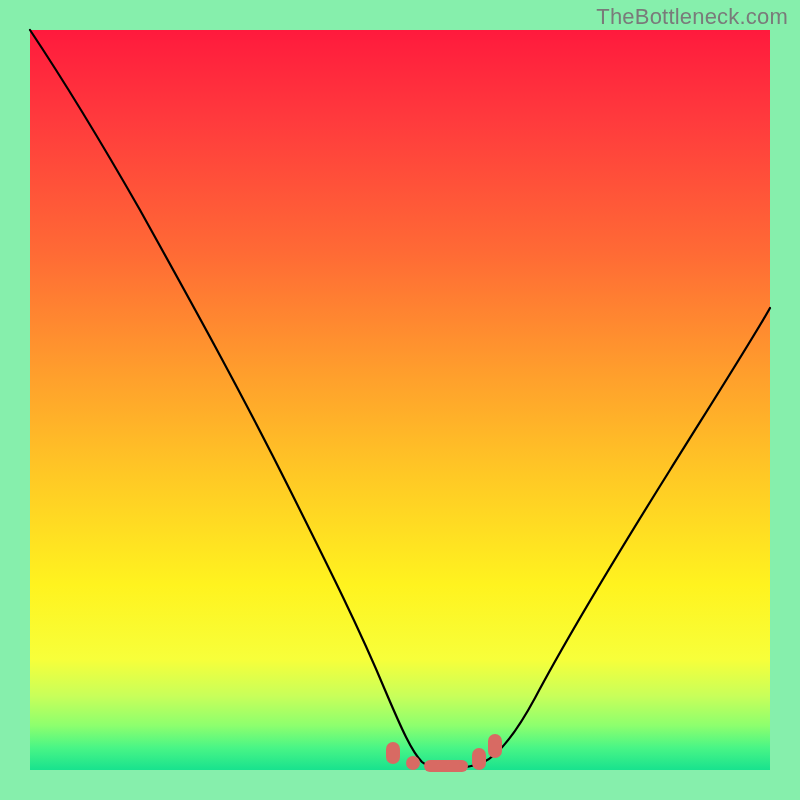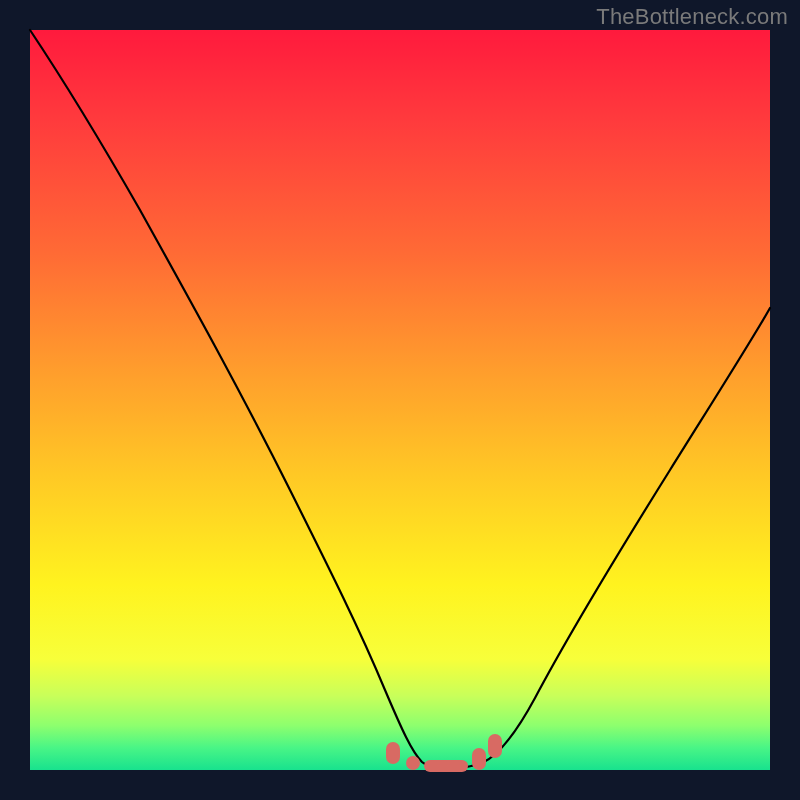--- a/index.html
+++ b/index.html
@@ -8,21 +8,21 @@
     width: 800px;
     height: 800px;
     background: #000;
     overflow: hidden;
     font-family: Arial, Helvetica, sans-serif;
   }
   .frame {
     position: relative;
     width: 800px;
     height: 800px;
-    background: #0f172a;
+    background: #86efac;
   }
   .plot-area {
     position: absolute;
     left: 30px;
     top: 30px;
     width: 740px;
     height: 740px;
     
     background: linear-gradient(to bottom,
       #ff1a3d 0%,

